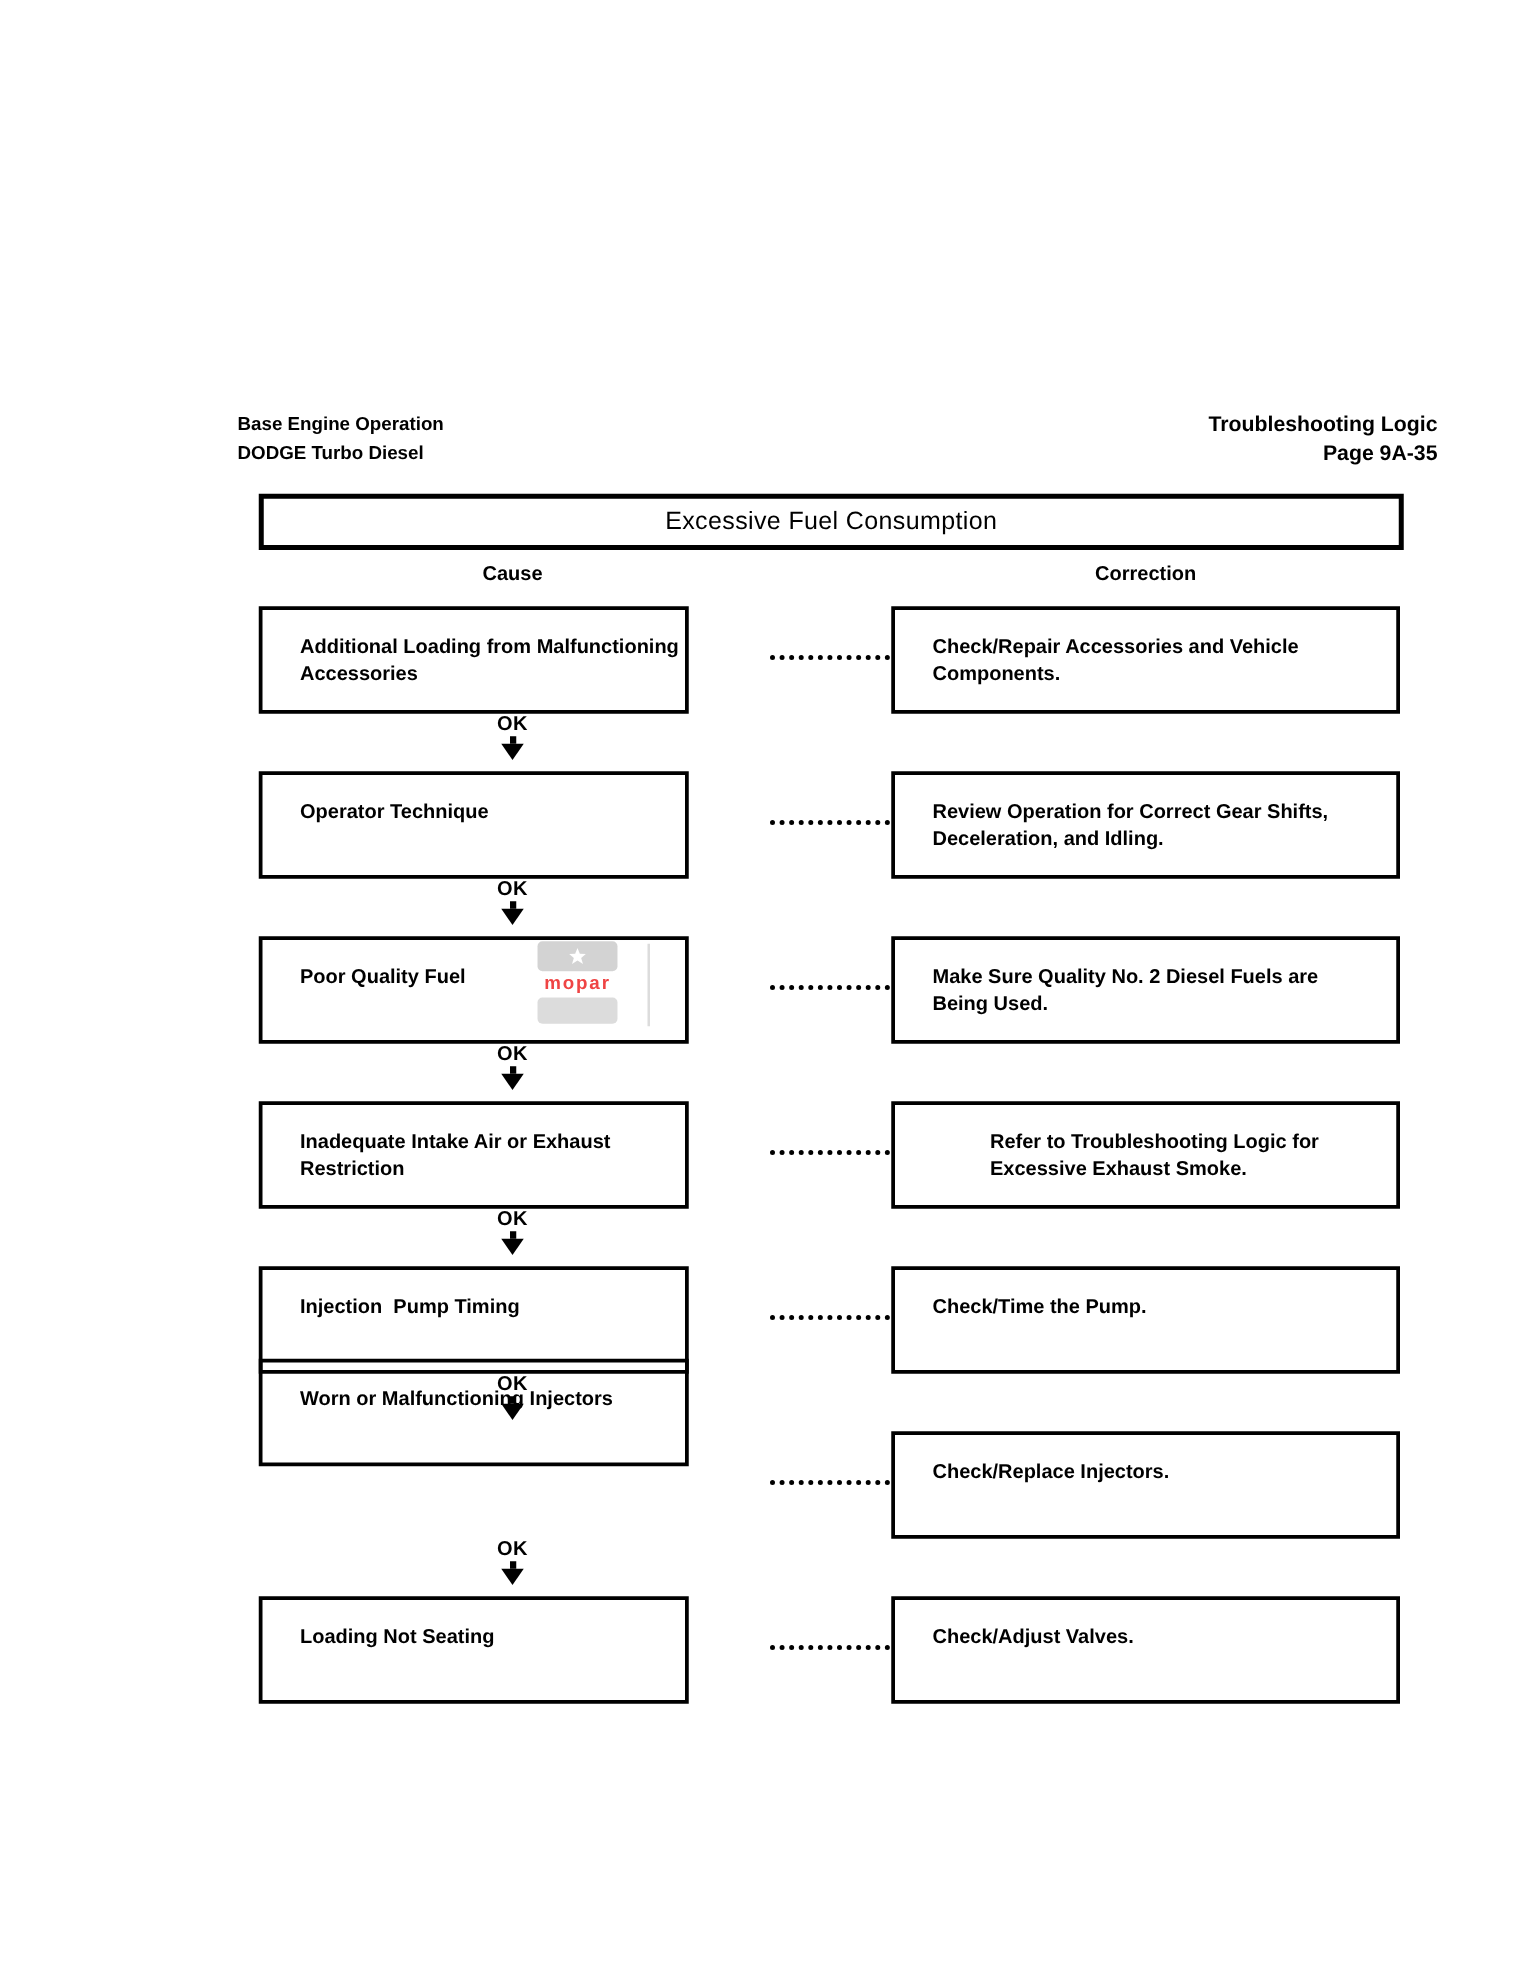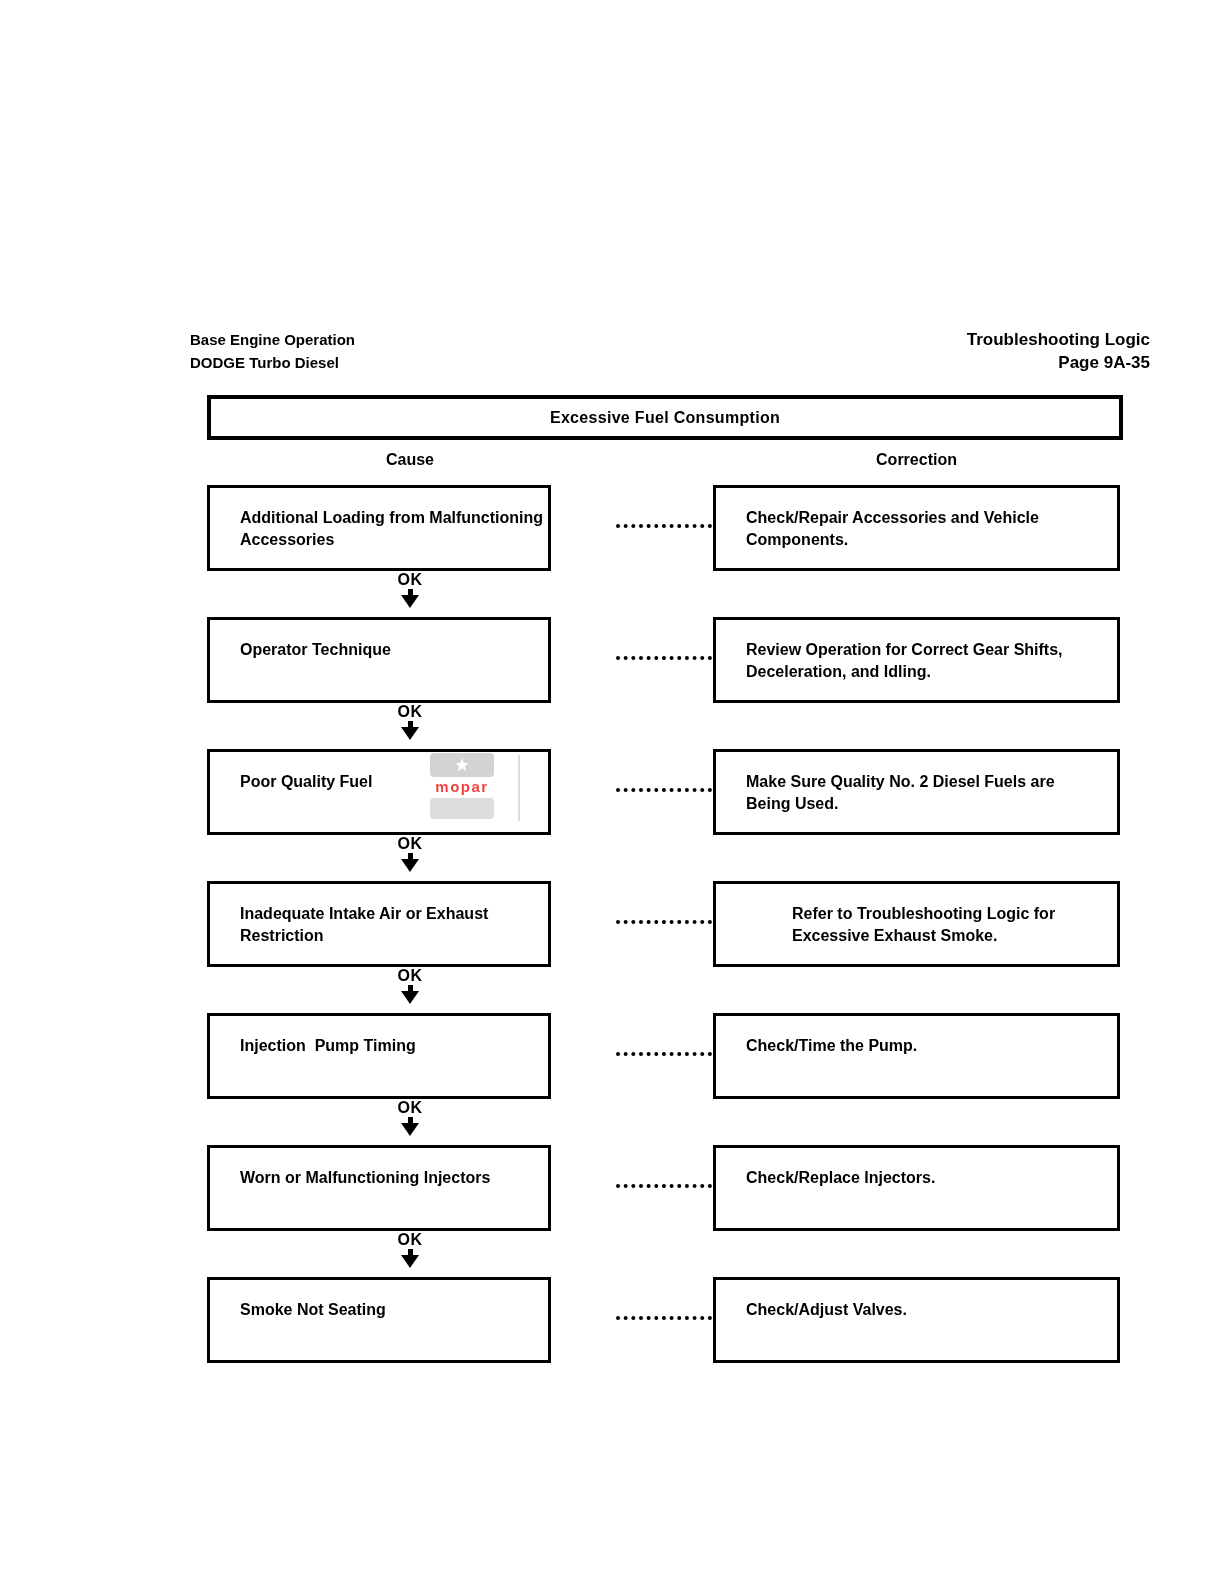--- a/index.html
+++ b/index.html
@@ -8,21 +8,21 @@
     font-family:"Liberation Sans",sans-serif;color:#000;overflow:hidden;
   }
   
   .hdr-left{position:absolute;left:190px;top:328px;font-size:15px;font-weight:700;line-height:23px;}
   .hdr-right{position:absolute;right:74px;top:328px;font-size:17px;font-weight:700;line-height:23px;text-align:right;}
   
   .title-box{
     position:absolute;left:207px;top:395px;width:916px;height:45px;
     border:4px solid #000;box-sizing:border-box;z-index:1;
     display:flex;align-items:center;justify-content:center;
-    font-size:16px;font-weight:700;letter-spacing:.3px;background:transparent;
+    font-size:20px;font-weight:400;letter-spacing:.3px;background:transparent;
   }
   
   .col-label{position:absolute;top:451px;font-size:16px;font-weight:700;z-index:1;}
   .col-label.cause{left:207px;width:406px;text-align:center;}
   .col-label.corr{left:713px;width:407px;text-align:center;}
   
   .cbox,.xbox{
     position:absolute;height:86px;border:3px solid #000;box-sizing:border-box;
     background:transparent;z-index:1;
   }
@@ -141,36 +141,36 @@
   <div class="xbox" style="top: 1013px;">
     <div class="box-text">Check/Time the Pump.</div>
   </div>
 
   <div class="okc" style="top: 1099px;">
     <div class="ok-label">OK</div>
     <div class="arrow-stem"></div>
     <div class="arrow-head"></div>
   </div>
 
-  <div class="cbox" style="top: 1145px;">
+  <div class="cbox" style="top: 1087px;">
     <div class="box-text">Worn or Malfunctioning Injectors</div>
   </div>
   <div class="dash" style="top: 1184px;"></div>
   <div class="xbox" style="top: 1145px;">
     <div class="box-text">Check/Replace Injectors.</div>
   </div>
 
   <div class="okc" style="top: 1231px;">
     <div class="ok-label">OK</div>
     <div class="arrow-stem"></div>
     <div class="arrow-head"></div>
   </div>
 
   <div class="cbox" style="top: 1277px;">
-    <div class="box-text">Smoke Not Seating</div>
+    <div class="box-text">Loading Not Seating</div>
   </div>
   <div class="dash" style="top: 1316px;"></div>
   <div class="xbox" style="top: 1277px;">
     <div class="box-text">Check/Adjust Valves.</div>
   </div>
 </div>
 
   <div class="watermark">
     <div class="wm-logo">
       <div class="wm-block top">

